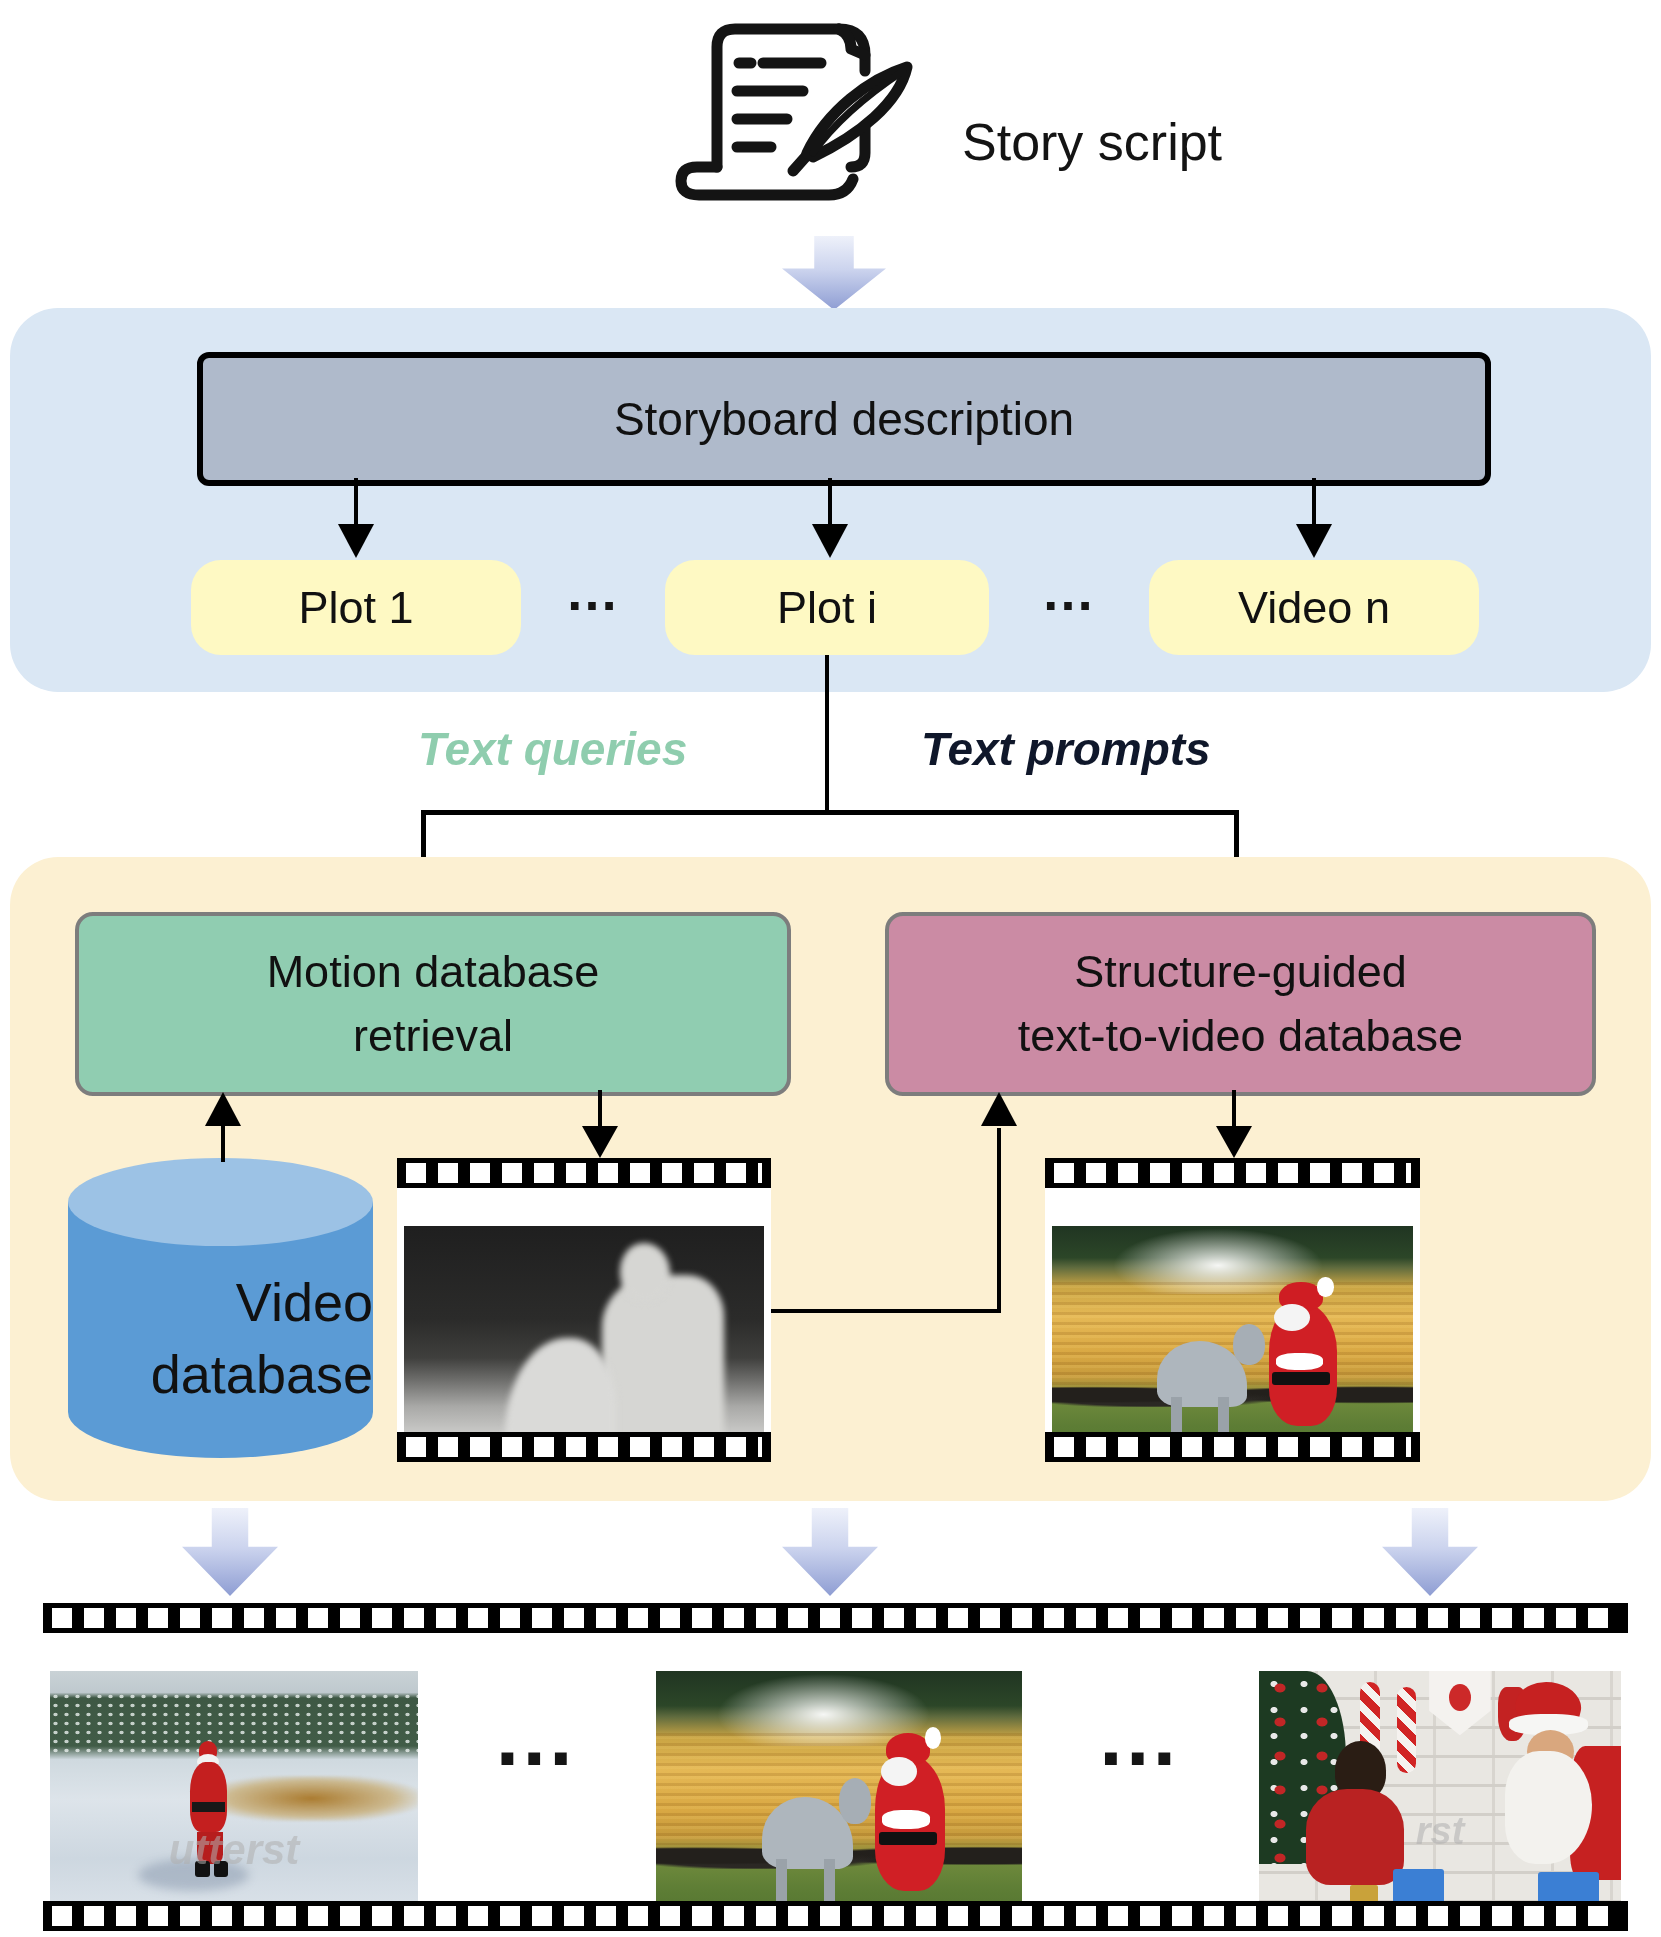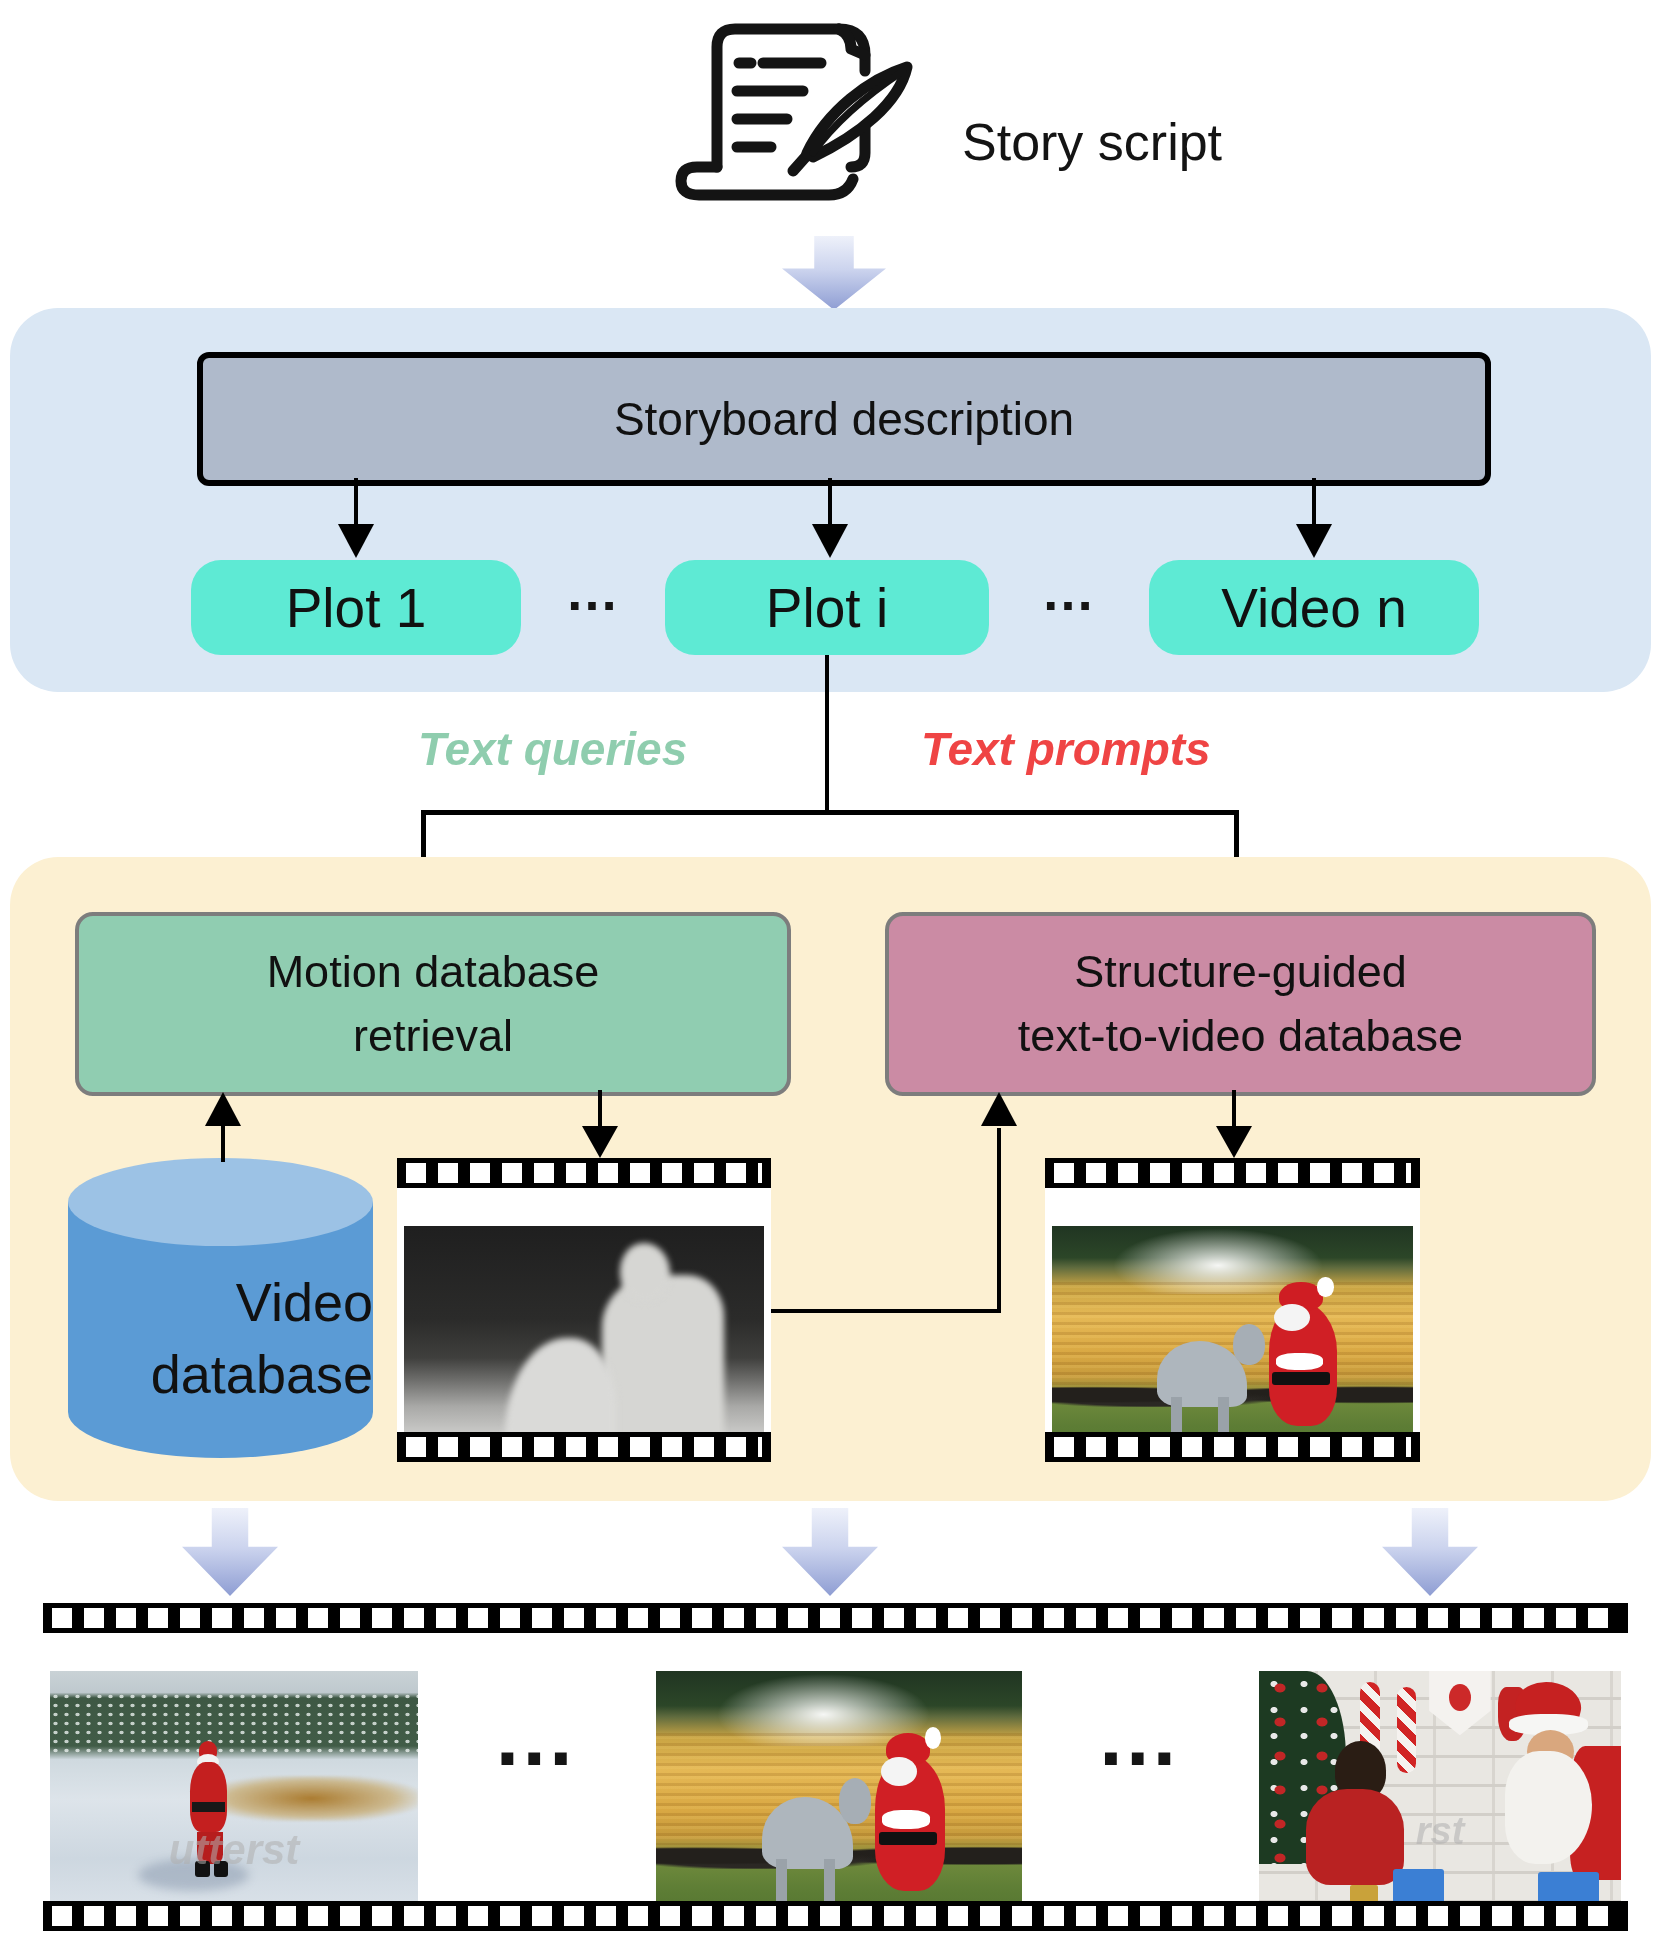--- a/index.html
+++ b/index.html
@@ -10,32 +10,32 @@
   .abs { position:absolute; }
 
   
   .panel { position:absolute; border-radius:48px; }
   .panel-blue { left:10px; top:308px; width:1641px; height:384px; background:#DAE7F4; }
   .panel-yellow { left:10px; top:857px; width:1641px; height:644px; background:#FCF0D2; }
 
   
   .node { position:absolute; display:flex; flex-direction:column; align-items:center; justify-content:center; text-align:center; }
   .storyboard-box { left:197px; top:352px; width:1282px; height:122px; background:#AFBACB; border:6px solid #000000; border-radius:12px; font-size:46px; }
-  .pill { top:560px; height:95px; background:#5eead4; border-radius:30px; font-size:55px; }
+  .pill { top:560px; height:95px; background:#fef9c3; border-radius:30px; font-size:45px; }
   .module { width:708px; height:176px; border:4px solid #7D7D7D; border-radius:18px; font-size:45px; line-height:64px; top:912px; }
   .module-green { left:75px; background:#90CDB1; }
   .module-pink { left:885px; width:703px; background:#CB8BA4; }
 
   .dots-cell { top:560px; height:95px; width:104px; display:flex; align-items:center; justify-content:center; }
   .dots { font-weight:700; font-size:54px; letter-spacing:2px; transform:translateY(-28%); color:#151515; }
   .dots-big { font-size:84px; letter-spacing:5px; transform:translateY(-32%); }
 
   .edge-label { position:absolute; width:320px; text-align:left; font-style:italic; font-weight:600; font-size:46px; }
   .lbl-queries { left:418px; top:722px; color:#8FCDAE; }
-  .lbl-prompts { left:921px; top:722px; color:#ef4444; }
+  .lbl-prompts { left:921px; top:722px; color:#0f172a; }
 
   .story-label { position:absolute; left:962px; top:112px; font-size:52px; color:#141414; }
 
   
   .vline { position:absolute; width:4px; background:#000; }
   .hline { position:absolute; height:5px; background:#000; }
   .head-down { position:absolute; width:0; height:0; border-left:18px solid transparent; border-right:18px solid transparent; border-top:34px solid #000; }
   .head-up   { position:absolute; width:0; height:0; border-left:18px solid transparent; border-right:18px solid transparent; border-bottom:34px solid #000; }
 
   

